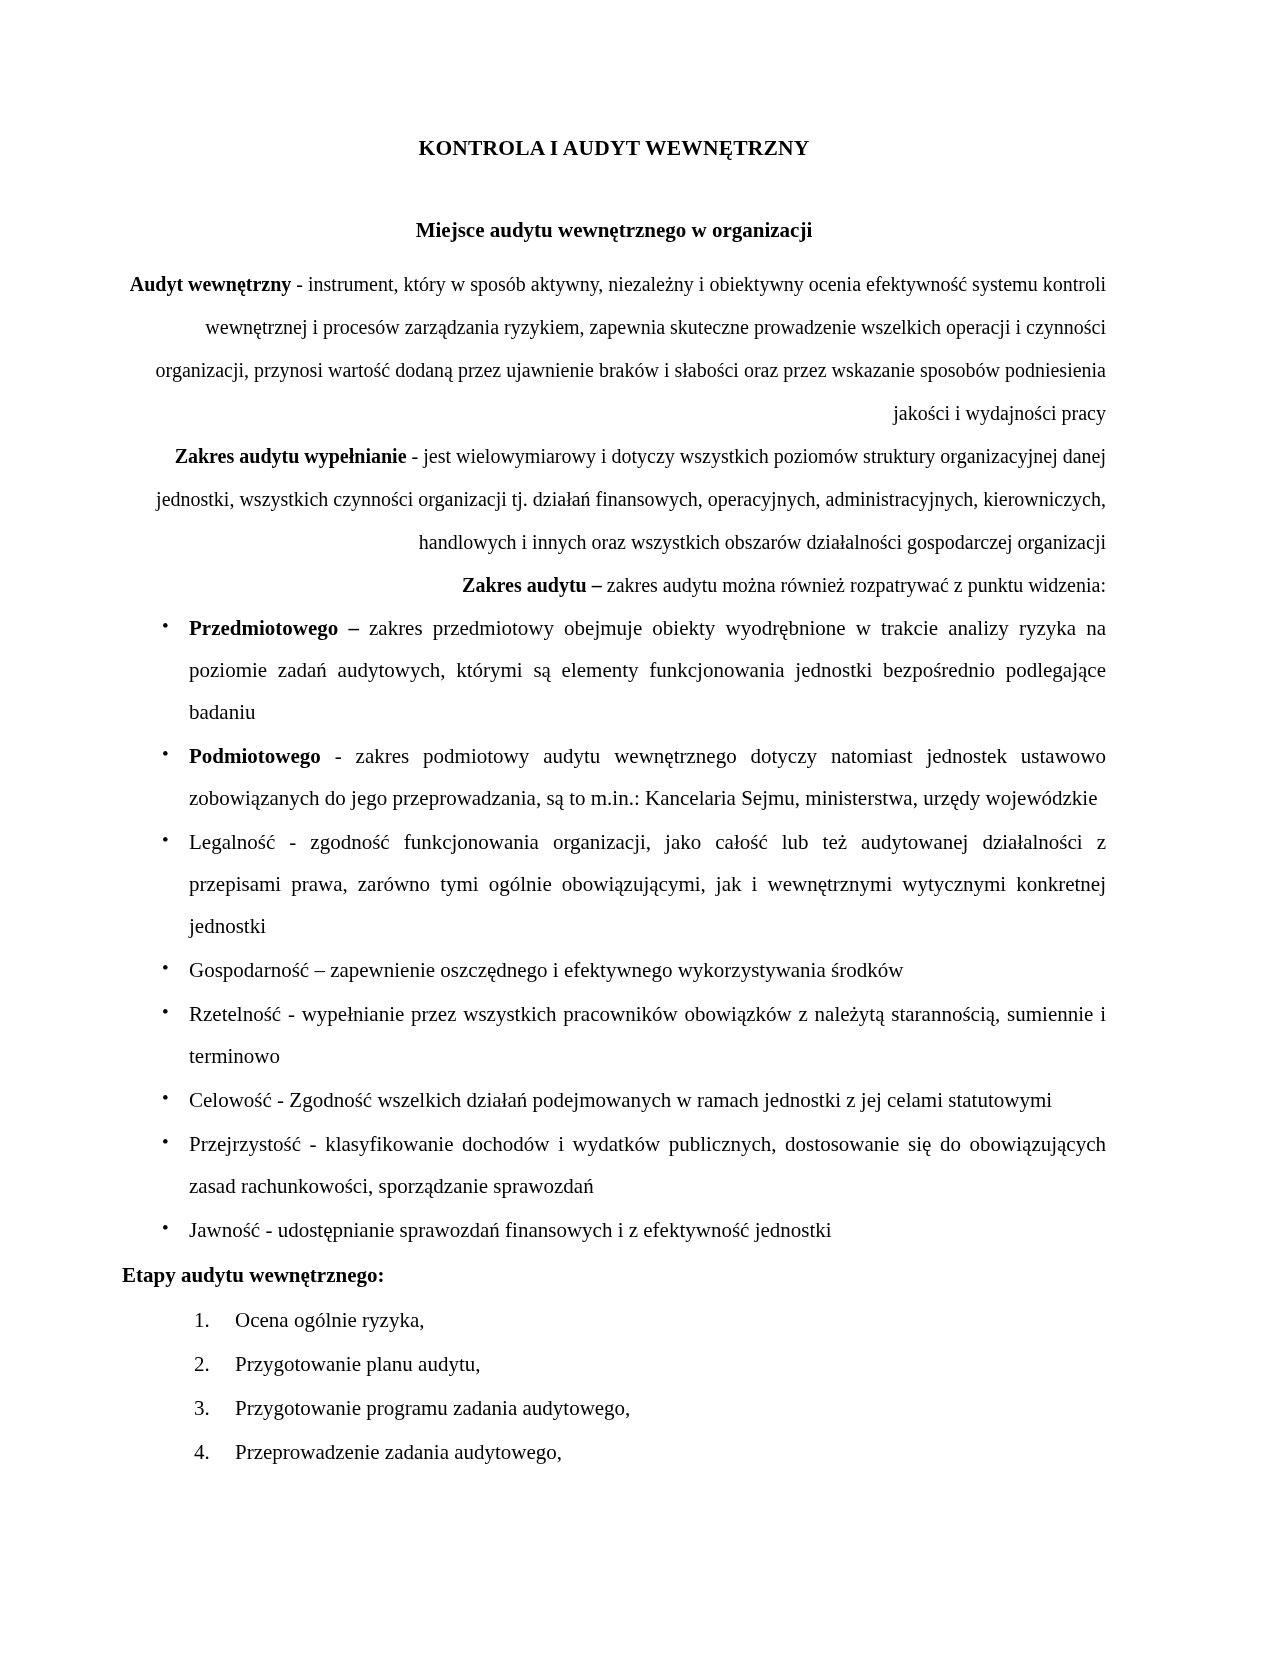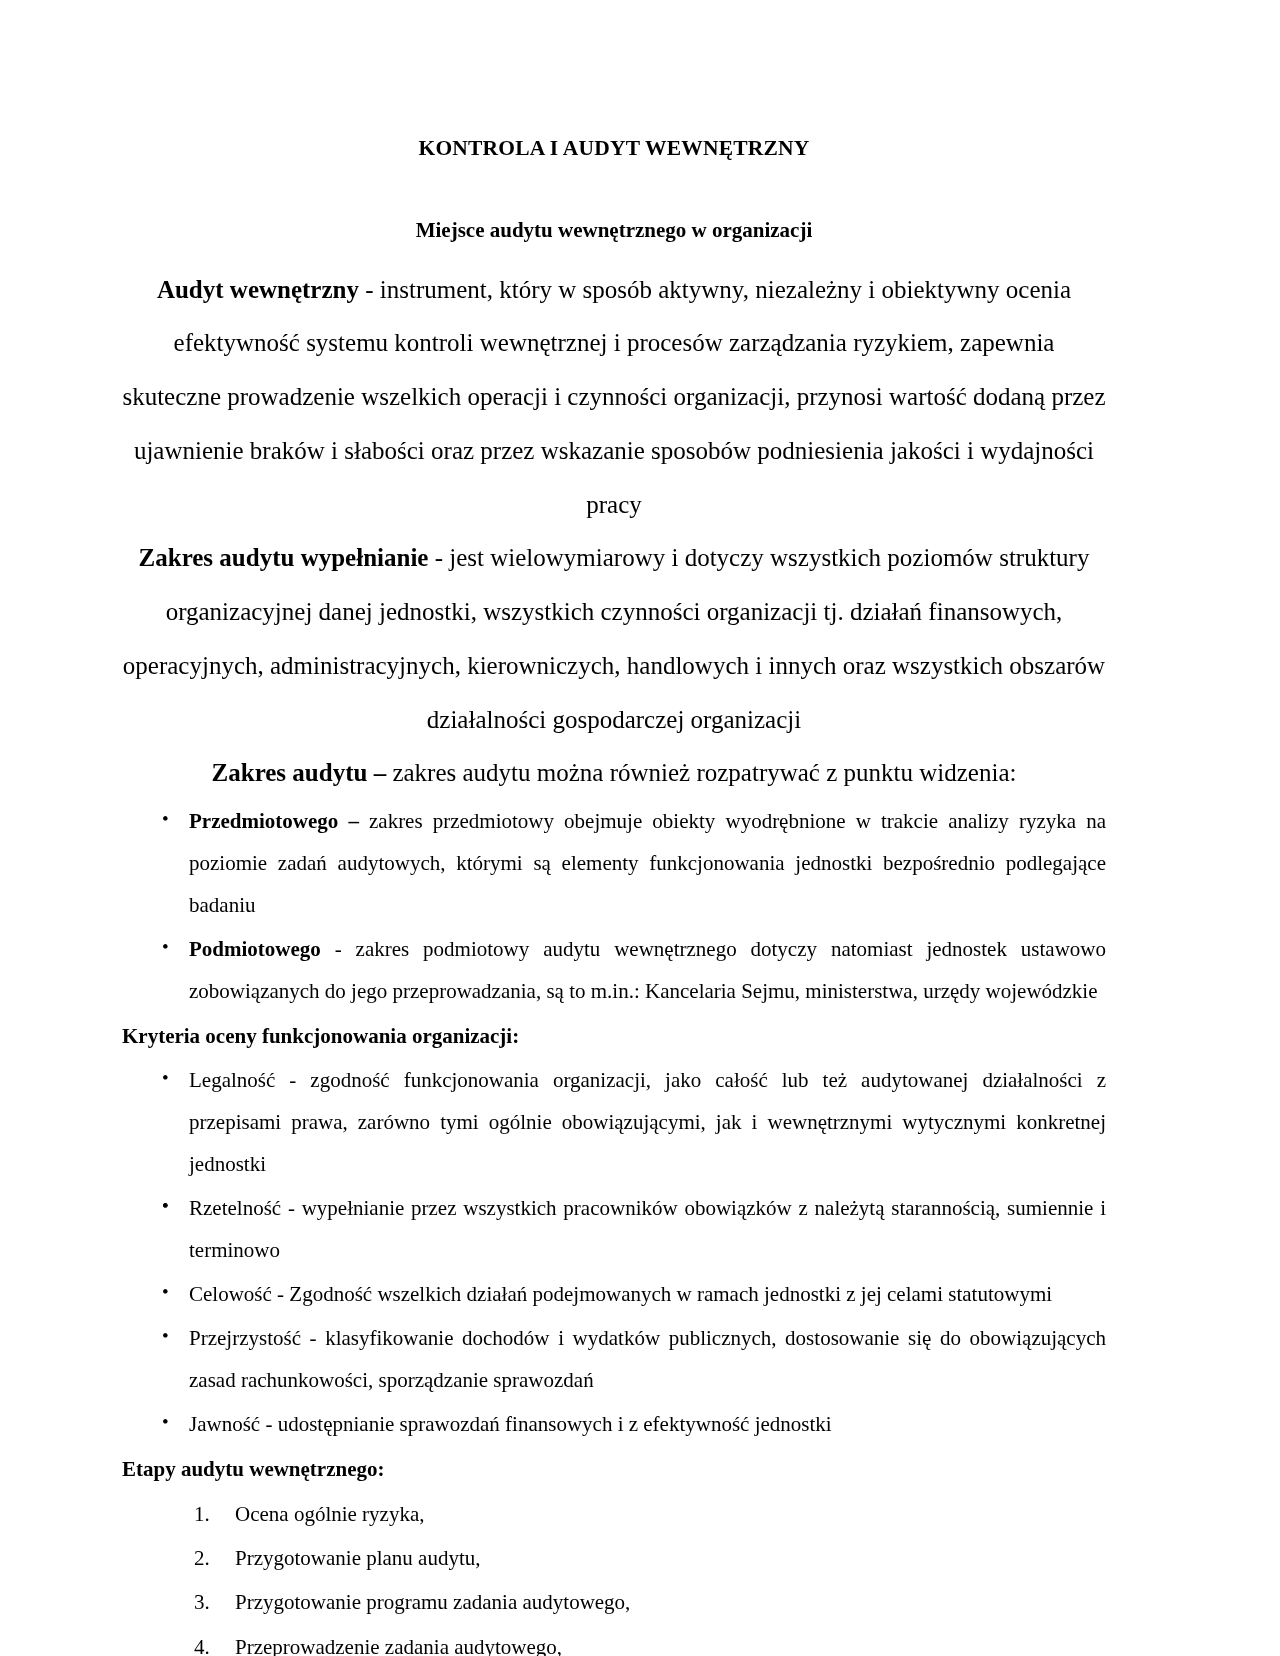--- a/index.html
+++ b/index.html
@@ -50,24 +50,24 @@
     margin: 0;
     padding-top: 60px;
     line-height: 1.0;
   }
   .section-heading span {
     text-underline-offset: 3px;
   }
 
   
   p.para {
-    font-size: 25px;
+    font-size: 20px;
     line-height: 2.15;
     margin: 0;
-    text-align: center;
+    text-align: right;
     white-space: normal;
   }
   p.para.first {
     margin-top: 22px;
   }
   b, .b {
     font-weight: bold;
   }
 
   p.subhead {
@@ -137,25 +137,24 @@
 
     <p class="para"><b>Zakres audytu wypełnianie</b><span> - jest wielowymiarowy i dotyczy wszystkich poziomów struktury organizacyjnej danej jednostki, wszystkich czynności organizacji tj. działań finansowych, operacyjnych, administracyjnych, kierowniczych, handlowych i innych oraz wszystkich obszarów działalności gospodarczej organizacji</span></p>
 
     <p class="para"><b>Zakres audytu –</b><span> zakres audytu można również rozpatrywać z punktu widzenia:</span></p>
 
     <ul class="bullets">
       <li><span class="bullet-marker">•</span><b>Przedmiotowego – </b><span>zakres przedmiotowy obejmuje obiekty wyodrębnione w trakcie analizy ryzyka na poziomie zadań audytowych, którymi są elementy funkcjonowania jednostki bezpośrednio podlegające badaniu</span></li>
       <li><span class="bullet-marker">•</span><b>Podmiotowego </b><span>- zakres podmiotowy audytu wewnętrznego dotyczy natomiast jednostek ustawowo zobowiązanych do jego przeprowadzania, są to m.in.: Kancelaria Sejmu, ministerstwa, urzędy wojewódzkie</span></li>
     </ul>
 
-    <p class="subhead">Kryteria oceny funkcjonowania organizacji:</p>
 
     <ul class="bullets">
       <li><span class="bullet-marker">•</span><span>Legalność - zgodność funkcjonowania organizacji, jako całość lub też audytowanej działalności z przepisami prawa, zarówno tymi ogólnie obowiązującymi, jak i wewnętrznymi wytycznymi konkretnej jednostki</span></li>
-      <li><span class="bullet-marker">•</span></li>
+      <li><span class="bullet-marker">•</span><span>Gospodarność – zapewnienie oszczędnego i efektywnego wykorzystywania środków</span></li>
       <li><span class="bullet-marker">•</span><span>Rzetelność - wypełnianie przez wszystkich pracowników obowiązków z należytą starannością, sumiennie i terminowo</span></li>
       <li><span class="bullet-marker">•</span><span>Celowość - Zgodność wszelkich działań podejmowanych w ramach jednostki z jej celami statutowymi</span></li>
       <li><span class="bullet-marker">•</span><span>Przejrzystość - klasyfikowanie dochodów i wydatków publicznych, dostosowanie się do obowiązujących zasad rachunkowości, sporządzanie sprawozdań</span></li>
       <li><span class="bullet-marker">•</span><span>Jawność - udostępnianie sprawozdań finansowych i z efektywność jednostki</span></li>
     </ul>
 
     <p class="subhead">Etapy audytu wewnętrznego:</p>
 
     <ol class="numbered">
       <li><span class="num-marker">1.</span><span>Ocena ogólnie ryzyka,</span></li>

